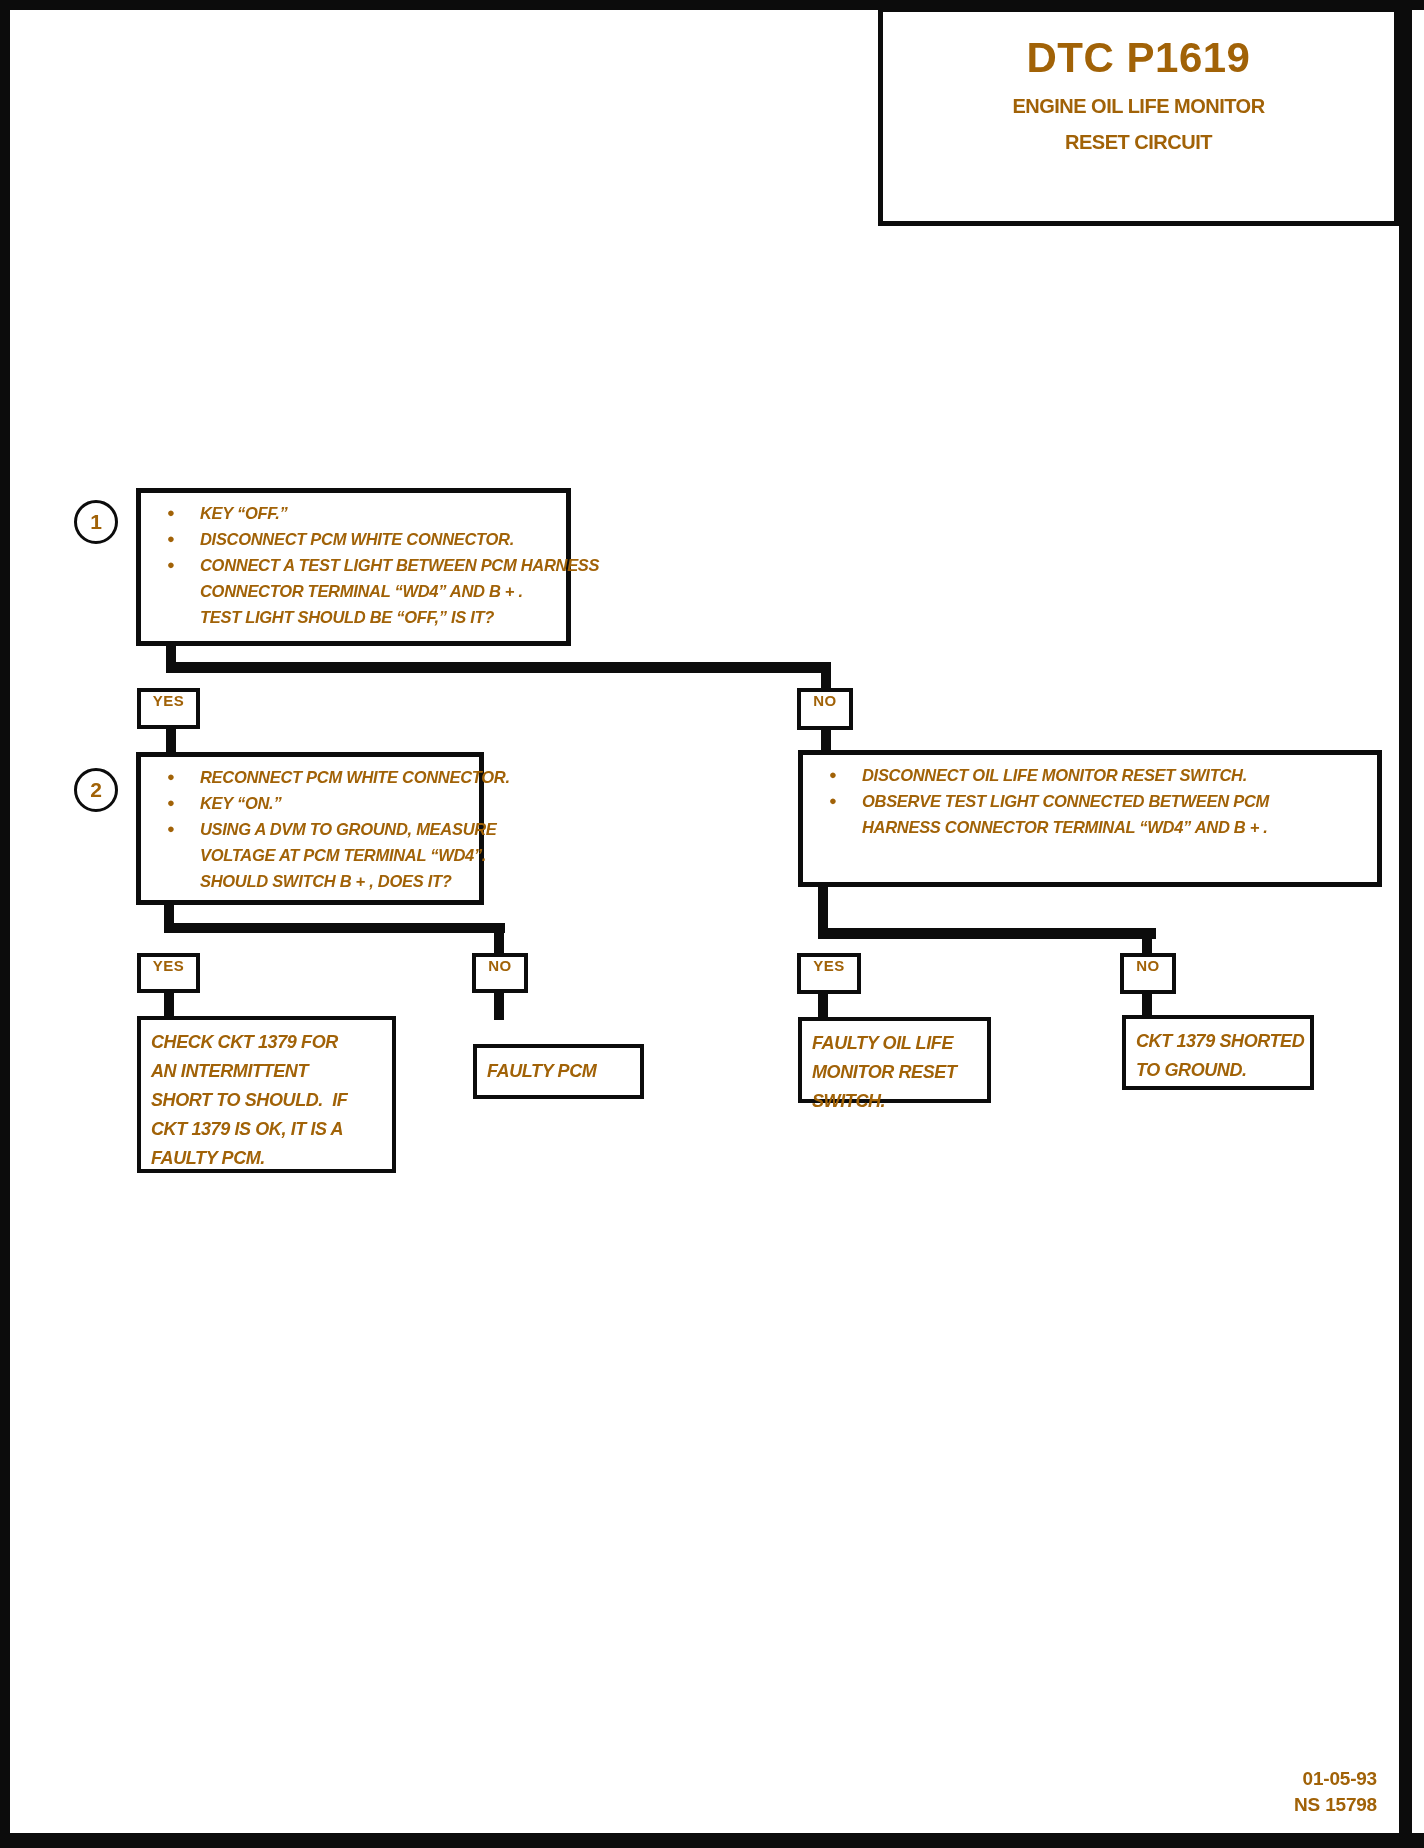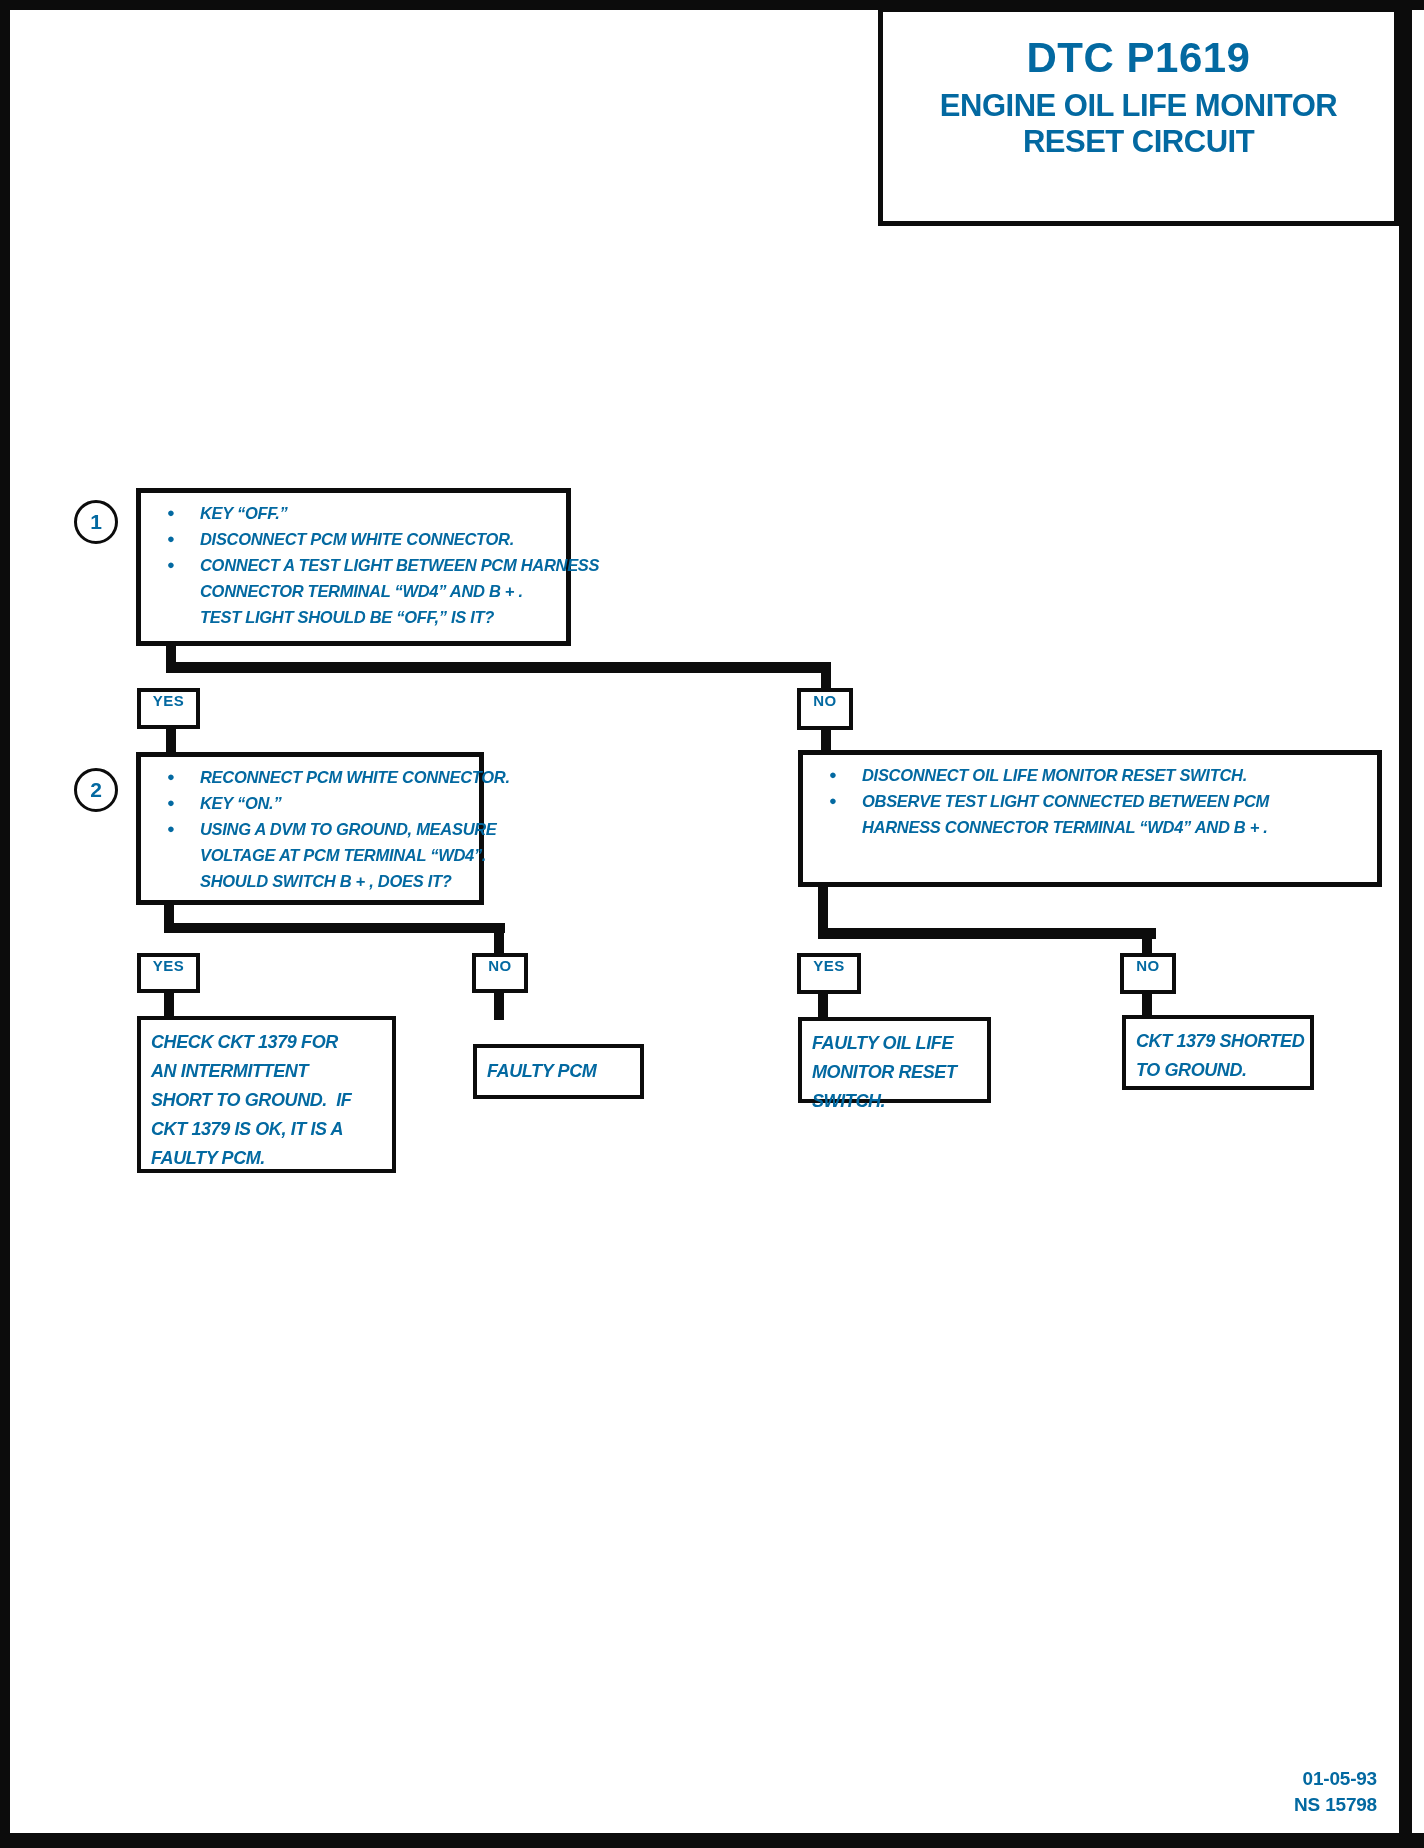--- a/index.html
+++ b/index.html
@@ -1,29 +1,29 @@
 <!DOCTYPE html>
 <html><head>
 <meta charset="utf-8">
 <style>
   html,body { margin:0; padding:0; background:#ffffff; }
   .page {
     position:relative; width:1424px; height:1848px; background:#ffffff;
-    font-family:"Liberation Sans", sans-serif; color:#0369a1; overflow:hidden;
+    font-family:"Liberation Sans", sans-serif; color:#a16207; overflow:hidden;
     -webkit-font-smoothing:antialiased;
   }
   .frame { position:absolute; background:#0c0c0c; }
 
   .title-box {
     position:absolute; left:878px; top:7px; width:521px; height:219px;
     border:5px solid #0c0c0c; box-sizing:border-box; background:#fff;
     text-align:center; font-weight:bold;
   }
   .title-code { font-size:42px; margin-top:22px; letter-spacing:0.5px; }
-  .title-name { font-size:31px; line-height:36px; letter-spacing:-0.5px; margin-top:6px; }
+  .title-name { font-size:20px; line-height:36px; letter-spacing:-0.5px; margin-top:6px; }
 
   .circle {
     position:absolute; width:44px; height:44px; border:3px solid #0c0c0c;
     border-radius:50%; box-sizing:border-box; background:#fff;
     display:flex; align-items:center; justify-content:center;
     font-weight:bold; font-size:21px;
   }
 
   .flowbox {
     position:absolute; border:5px solid #0c0c0c; background:#fff;
@@ -177,21 +177,21 @@
   <div class="decision" style="left:1120px;top:953px;width:56px;height:41px">
     <span>NO</span>
   </div>
 
   <div class="frame" style="left:818px;top:992px;width:10px;height:27px"></div>
   <div class="frame" style="left:1142px;top:992px;width:10px;height:25px"></div>
 
   <div class="terminal" style="left:137px;top:1016px;width:259px;height:157px">
     <div class="tline">CHECK CKT 1379 FOR</div>
     <div class="tline">AN INTERMITTENT</div>
-    <div class="tline">SHORT TO GROUND.  IF</div>
+    <div class="tline">SHORT TO SHOULD.  IF</div>
     <div class="tline">CKT 1379 IS OK, IT IS A</div>
     <div class="tline">FAULTY PCM.</div>
   </div>
 
   <div class="terminal terminal-center" style="left:473px;top:1044px;width:171px;height:55px">
     <span class="tline">FAULTY PCM</span>
   </div>
 
   <div class="terminal" style="left:798px;top:1017px;width:193px;height:86px">
     <div class="tline">FAULTY OIL LIFE</div>

